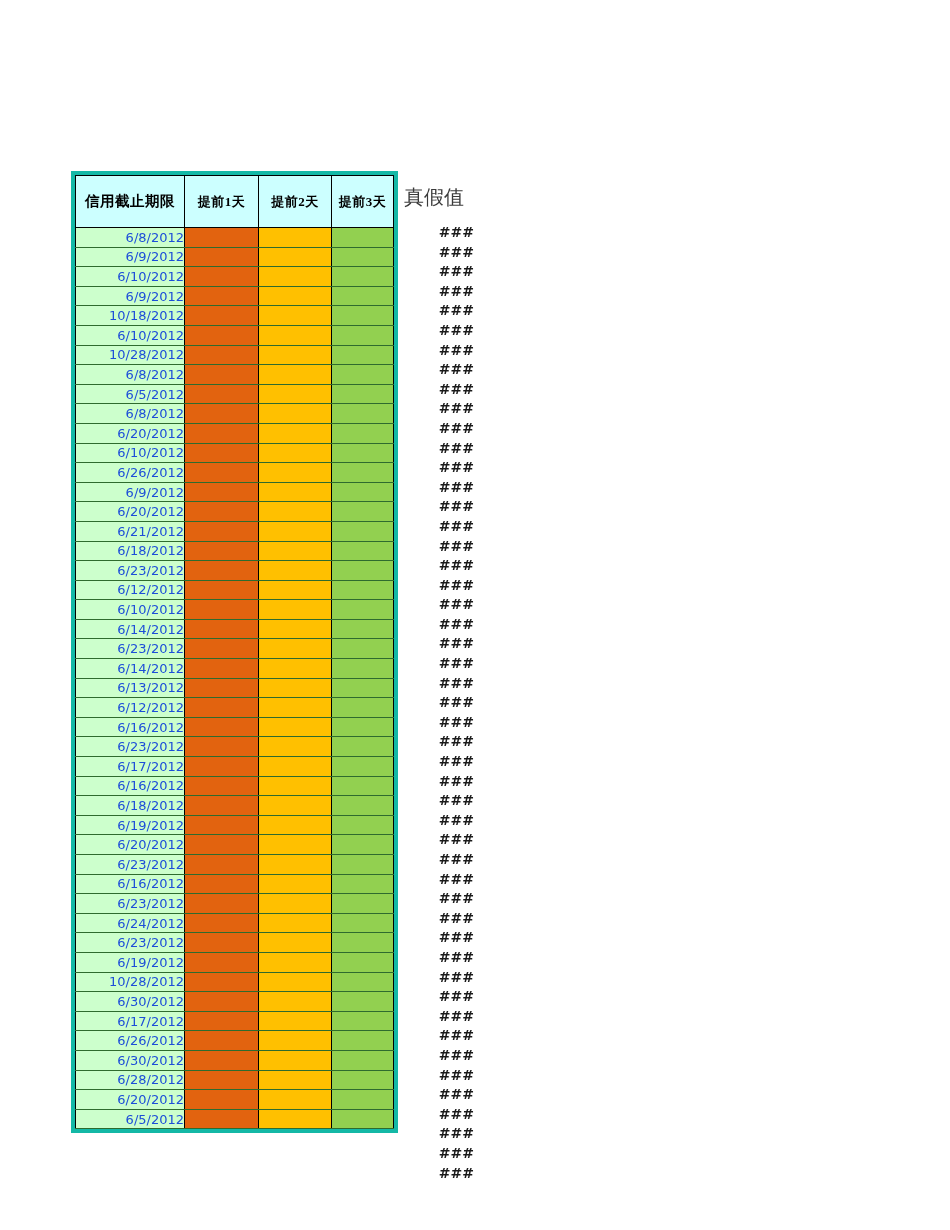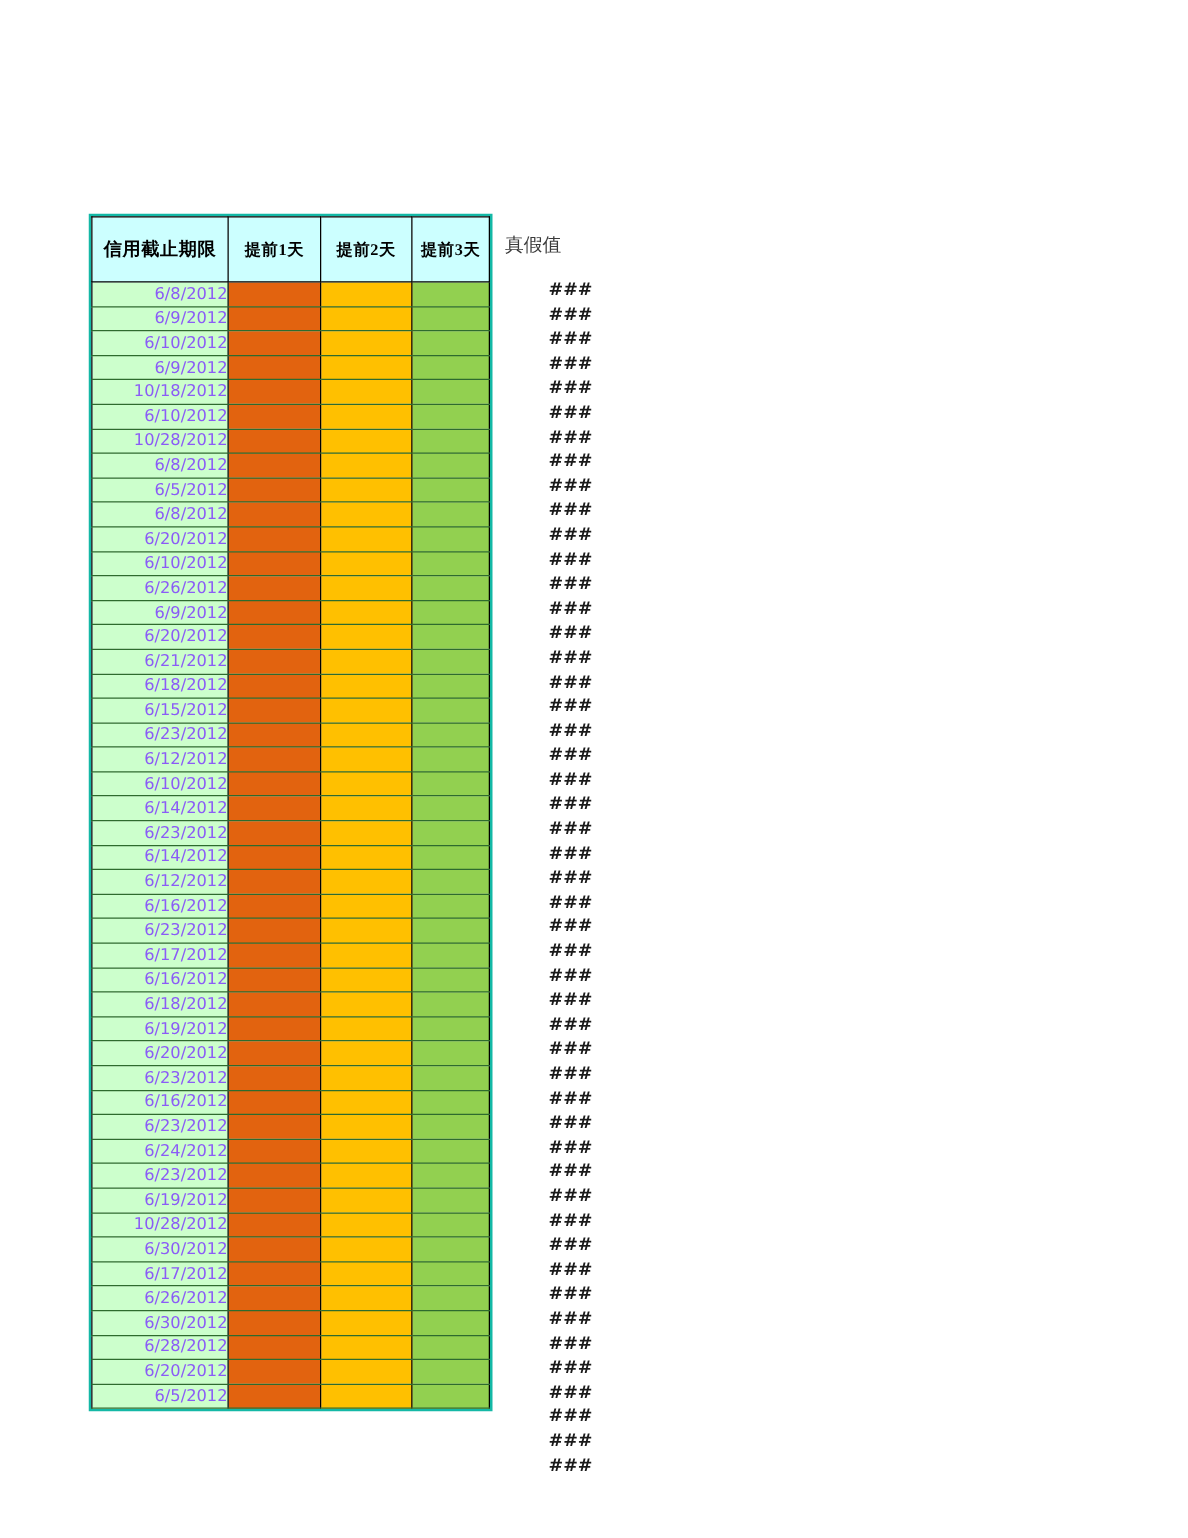--- a/index.html
+++ b/index.html
@@ -22,21 +22,21 @@
     width: 950px;
     height: 1230px;
     background: #ffffff;
   }
 
   
   #table-block {
     position: absolute;
     left: 71px;
     top: 171px;
-    border: 2px solid #14b8a6;
+    border: 4px solid #14b8a6;
     box-sizing: border-box;
   }
 
   table.grid {
     border-collapse: collapse;
     table-layout: fixed;
     border-spacing: 0;
   }
 
   table.grid td, table.grid th {
@@ -81,21 +81,21 @@
     border-bottom: 1px solid #2E6B2E;
   }
 
   td.cell-date {
     background: #CCFFCC;
     text-align: right;
     vertical-align: middle;
     padding-right: 3px;
     font-family: "DejaVu Sans", sans-serif;
     font-size: 13px;
-    color: #8b5cf6;
+    color: #1d4ed8;
     white-space: nowrap;
     border-left: 1px solid #2E6B2E;
   }
 
   td.cell-d1 { background: #E2630F; }
   td.cell-d2 { background: #FFC000; }
   td.cell-d3 {
     background: #92D050;
     border-right: 1px solid #2E6B2E;
   }
@@ -104,21 +104,21 @@
   #truth-col {
     position: absolute;
     left: 402px;
     top: 171px;
     width: 72px;
   }
   #truth-header {
     height: 52px;
     line-height: 52px;
     font-family: "Liberation Serif", "DejaVu Serif", serif;
-    font-size: 15px;
+    font-size: 20px;
     color: #3a3a3a;
     text-align: left;
     white-space: nowrap;
     padding-left: 2px;
   }
   .truth-cell {
     height: 19.6px;
     line-height: 19.6px;
     text-align: right;
     font-family: "DejaVu Sans", sans-serif;
@@ -247,26 +247,20 @@
             <td class="cell-d2"></td>
             <td class="cell-d3"></td>
           </tr>
           <tr class="data-row">
             <td class="cell-date">6/18/2012</td>
             <td class="cell-d1"></td>
             <td class="cell-d2"></td>
             <td class="cell-d3"></td>
           </tr>
           <tr class="data-row">
-            <td class="cell-date">6/15/2012</td>
-            <td class="cell-d1"></td>
-            <td class="cell-d2"></td>
-            <td class="cell-d3"></td>
-          </tr>
-          <tr class="data-row">
             <td class="cell-date">6/23/2012</td>
             <td class="cell-d1"></td>
             <td class="cell-d2"></td>
             <td class="cell-d3"></td>
           </tr>
           <tr class="data-row">
             <td class="cell-date">6/12/2012</td>
             <td class="cell-d1"></td>
             <td class="cell-d2"></td>
             <td class="cell-d3"></td>
@@ -284,20 +278,26 @@
             <td class="cell-d3"></td>
           </tr>
           <tr class="data-row">
             <td class="cell-date">6/23/2012</td>
             <td class="cell-d1"></td>
             <td class="cell-d2"></td>
             <td class="cell-d3"></td>
           </tr>
           <tr class="data-row">
             <td class="cell-date">6/14/2012</td>
+            <td class="cell-d1"></td>
+            <td class="cell-d2"></td>
+            <td class="cell-d3"></td>
+          </tr>
+          <tr class="data-row">
+            <td class="cell-date">6/13/2012</td>
             <td class="cell-d1"></td>
             <td class="cell-d2"></td>
             <td class="cell-d3"></td>
           </tr>
           <tr class="data-row">
             <td class="cell-date">6/12/2012</td>
             <td class="cell-d1"></td>
             <td class="cell-d2"></td>
             <td class="cell-d3"></td>
           </tr>

